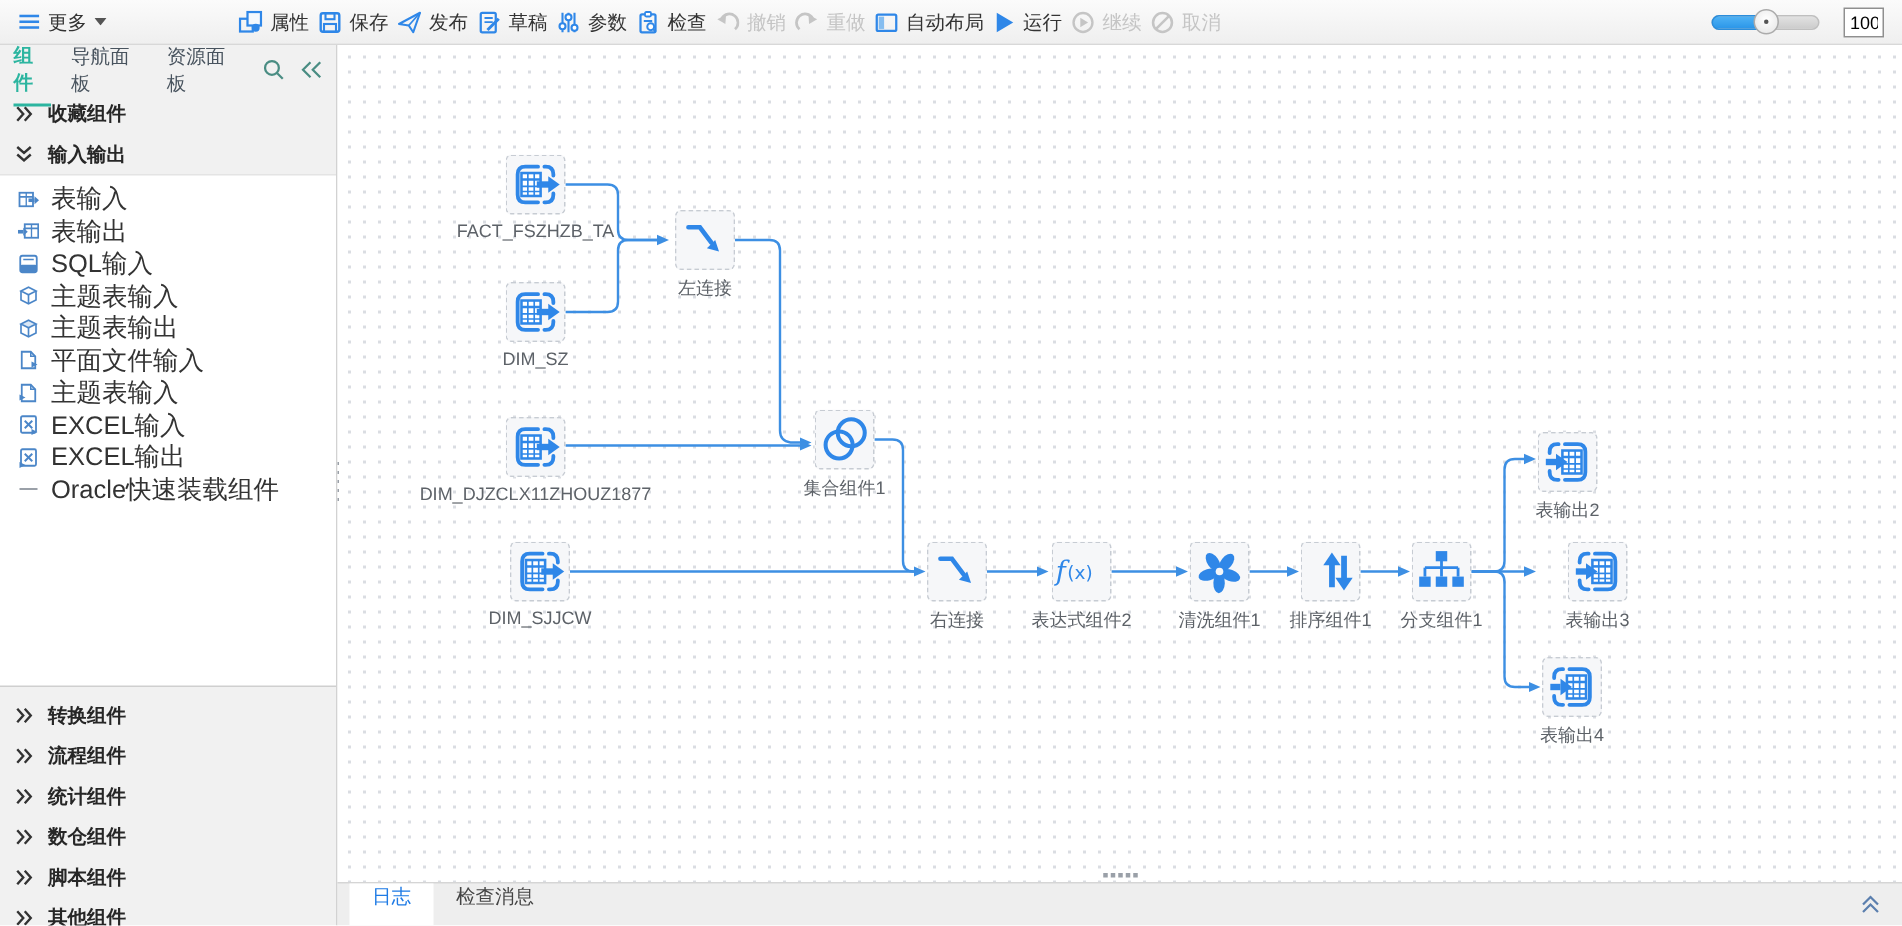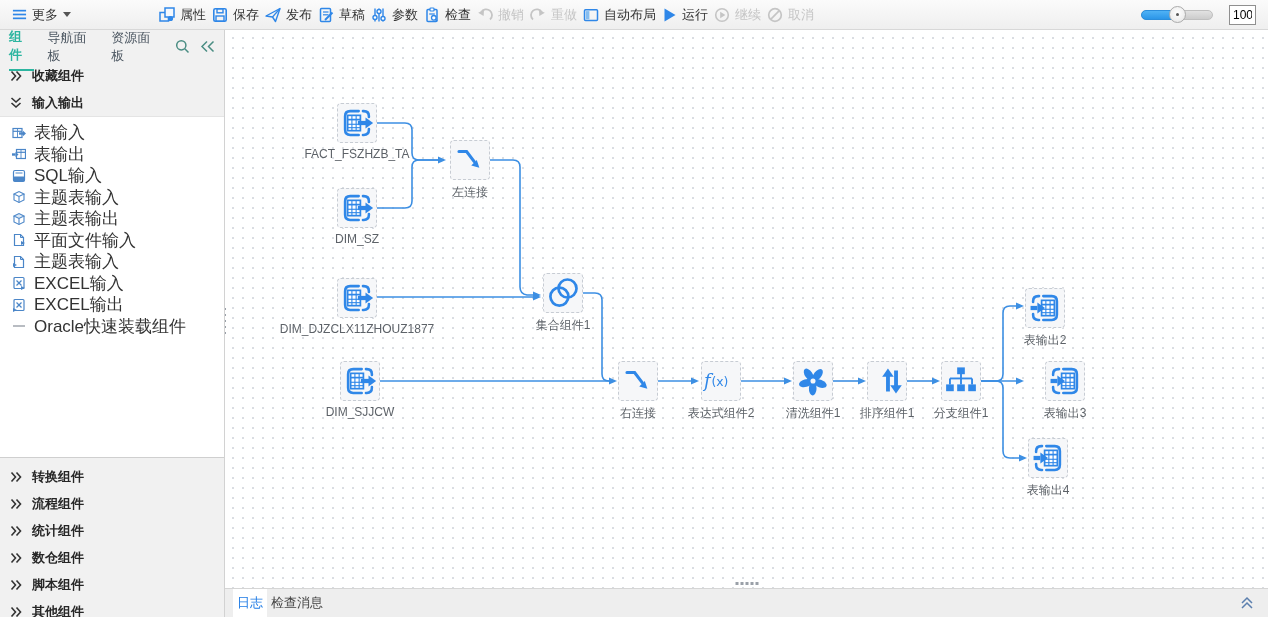--- a/index.html
+++ b/index.html
@@ -53,21 +53,21 @@
     position:absolute; width:40px; height:40px; border:1px dashed #c7ccd3; border-radius:4px;
     background:#f6f7f9; display:flex; align-items:center; justify-content:center; cursor:move;
   }
   .node-label { position:absolute; top:43px; left:50%; transform:translateX(-50%); white-space:nowrap; font-size:12px; color:#5d6268; }
   .h-handle { position:absolute; bottom:3px; left:50%; transform:translateX(-50%); display:flex; gap:2px; cursor:ns-resize; }
   .h-handle i { width:3px; height:3px; background:#9aa0a8; display:block; }
   .v-handle { position:absolute; left:-4px; top:278px; width:5px; height:30px; cursor:ew-resize;
     background:repeating-linear-gradient(#9aa0a8 0 2px, transparent 2px 6px); }
   
   .bottom-panel { height:29px; flex:none; background:#eeeeee; border-top:1px solid #d5d5d5; display:flex; align-items:stretch; padding-left:8px; }
-  .bp-tab { display:flex; align-items:center; padding:0 4px; font-size:13px; color:#444; cursor:pointer; }
+  .bp-tab { display:flex; align-items:flex-start; padding:0 15px; font-size:13px; color:#444; cursor:pointer; }
   .bp-tab.active { background:#fff; color:#1f7be5; }
   .bp-expand { margin-left:auto; display:flex; align-items:center; padding:0 14px; cursor:pointer; }
 </style>
 </head>
 <body>
 
 <div class="toolbar">
   <div class="tbtn more-group">
     <svg width="15" height="15" viewBox="0 0 16 16">
       <rect x="1" y="3" width="14" height="1.8" fill="#2f87e8"></rect>

